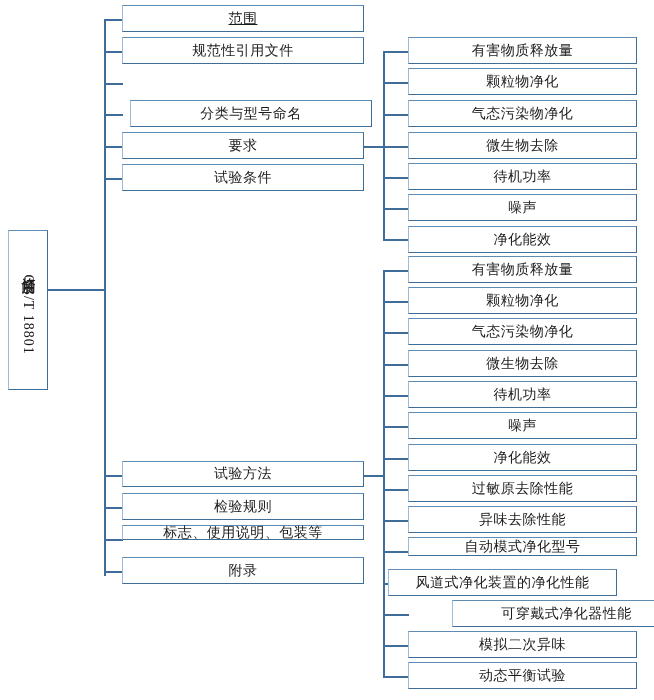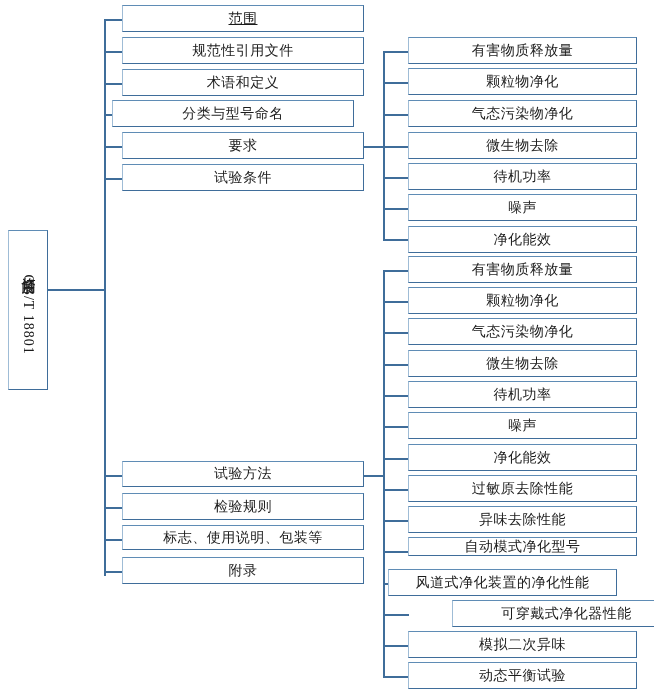--- a/index.html
+++ b/index.html
@@ -68,27 +68,26 @@
   <div class="stub" style="left:104px; top:114px; width:19px;"></div>
   <div class="stub" style="left:104px; top:146px; width:19px;"></div>
   <div class="stub" style="left:104px; top:178px; width:19px;"></div>
   <div class="stub" style="left:104px; top:475px; width:19px;"></div>
   <div class="stub" style="left:104px; top:507px; width:19px;"></div>
   <div class="stub" style="left:104px; top:539px; width:19px;"></div>
   <div class="stub" style="left:104px; top:571px; width:19px;"></div>
 
   <div class="node" style="left:122px; top:5px;   width:242px; height:27px;text-decoration:underline;">范围</div>
   <div class="node" style="left:122px; top:37px;  width:242px; height:27px;">规范性引用文件</div>
-  <div class="node" style="left:122px; top:69px;  width:242px; height:27px;">术语和定义</div>
-  <div class="node" style="left:112px; top:100px; width:242px; height:27px;">分类与型号命名</div>
+  <div class="node" style="left:130px; top:100px; width:242px; height:27px;">分类与型号命名</div>
   <div class="node" style="left:122px; top:132px; width:242px; height:27px;">要求</div>
   <div class="node" style="left:122px; top:164px; width:242px; height:27px;">试验条件</div>
   <div class="node" style="left:122px; top:461px; width:242px; height:26px;">试验方法</div>
   <div class="node" style="left:122px; top:493px; width:242px; height:27px;">检验规则</div>
-  <div class="node" style="left:122px; top:525px; width:242px; height:25px;">标志、使用说明、包装等</div>
+  <div class="node" style="left:122px; top:525px; width:242px; height:15px;">标志、使用说明、包装等</div>
   <div class="node" style="left:122px; top:557px; width:242px; height:27px;">附录</div>
 
   <div class="link" style="left:364px; top:146px; width:20px;"></div>
   <div class="trunk" style="left:383px; top:51px; height:188px;"></div>
 
   <div class="stub" style="left:383px; top:51px;  width:26px;"></div>
   <div class="stub" style="left:383px; top:82px;  width:26px;"></div>
   <div class="stub" style="left:383px; top:114px; width:26px;"></div>
   <div class="stub" style="left:383px; top:146px; width:26px;"></div>
   <div class="stub" style="left:383px; top:177px; width:26px;"></div>

